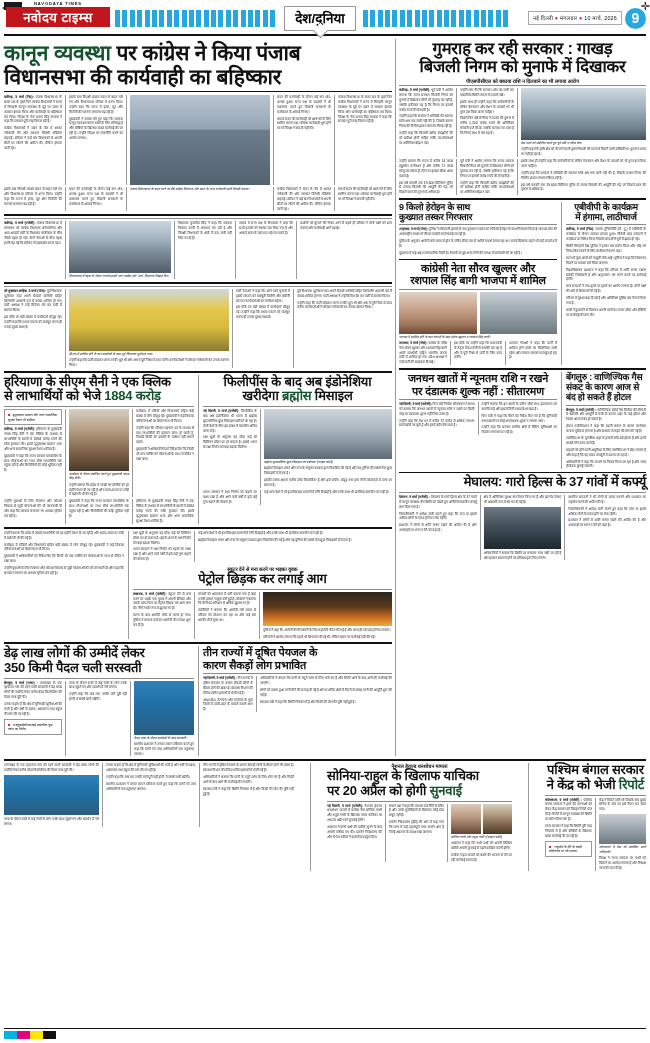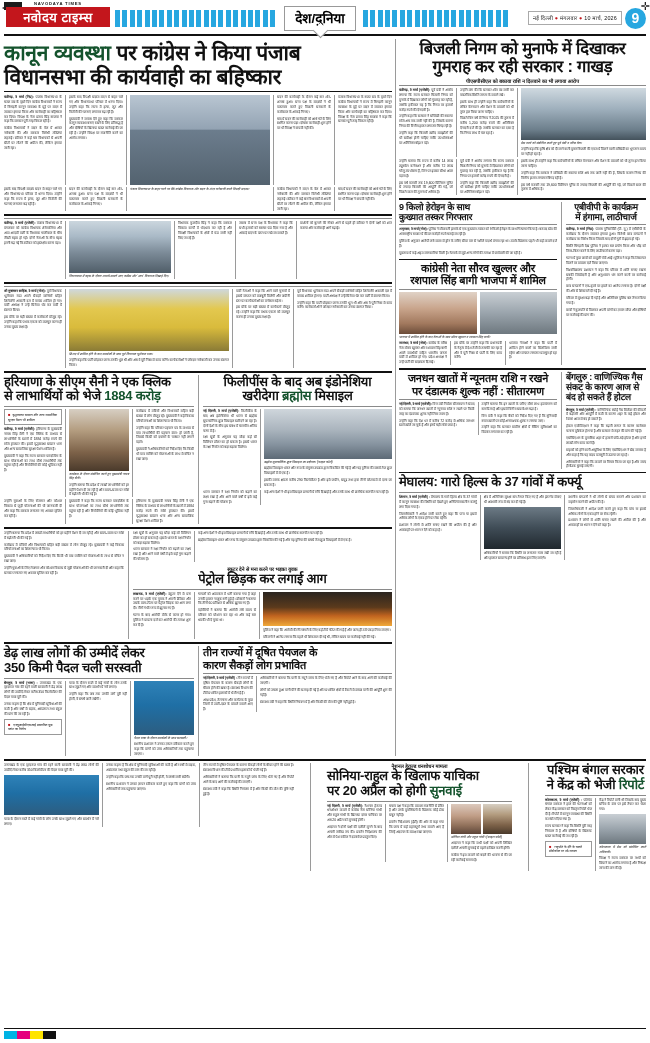--- a/index.html
+++ b/index.html
@@ -506,22 +506,22 @@
         </div>
       </div>
 
     </div>
 
     <div class="vline" style="margin:0 3px;"></div>
 
     <div class="col" style="flex:1;">
 
       <div>
+        <div class="hl lg" style="text-align:center;">गुमराह कर रही सरकार : गाखड़</div>
         <div class="hl lg" style="text-align:center;">बिजली निगम को मुनाफे में दिखाकर</div>
-        <div class="hl lg" style="text-align:center;">गुमराह कर रही सरकार : गाखड़</div>
         <div class="kicker" style="margin:2px 0 1px;">पीएसपीसीएल को बकाया राशि न दिलवाने का भी लगाया आरोप</div>
         <div class="rule-thin" style="margin-bottom:2px;"></div>
         <div class="cols" style="gap:3px;">
           <div style="width:54px;">
             <div class="body-text">
               <span class="lead">चंडीगढ़, 9 मार्च (एजेंसी):</span>
               <span>पूर्व मंत्री ने आरोप लगाया कि राज्य सरकार बिजली निगम को मुनाफे में दिखाकर लोगों को गुमराह कर रही है, जबकि हकीकत यह है कि निगम पर हजारों करोड़ रुपये की देनदारी है।</span>
             </div>
             <div class="body-text" style="margin-top:2px;">उन्होंने कहा कि सरकार ने सब्सिडी की बकाया राशि अब तक जारी नहीं की है, जिसके कारण निगम की वित्तीय हालत लगातार बिगड़ रही है।</div>
             <div class="body-text" style="margin-top:2px;">उन्होंने कहा कि बिजली खरीद समझौतों की भी समीक्षा होनी चाहिए ताकि उपभोक्ताओं पर अतिरिक्त बोझ न पड़े।</div>
@@ -666,21 +666,21 @@
           <div class="body-text" style="margin-top:2px;">होटल एसोसिएशन ने कहा कि बढ़ती लागत के कारण कारोबार चलाना मुश्किल हो गया है और सरकार से राहत की मांग की गई है।</div>
           <div class="body-text" style="margin-top:2px;">एसोसिएशन के मुताबिक शहर में हजारों छोटे-बड़े होटल हैं और इनमें लाखों लोग काम करते हैं।</div>
           <div class="body-text" style="margin-top:2px;">ग्राहकों को होने वाली असुविधा के लिए एसोसिएशन ने खेद जताया है और कहा है कि यह कदम मजबूरी में उठाया जा रहा है।</div>
           <div class="body-text" style="margin-top:2px;">अधिकारियों ने कहा कि मामले पर विचार किया जा रहा है और जल्द ही बैठक बुलाई जाएगी।</div>
         </div>
       </div>
 
       <div class="rule-h" style="margin:3px 0 2px;"></div>
 
       <div>
-        <div class="hl md" style="text-align:left;">मेघालय: गारो हिल्स के 37 गांवों में कर्फ्यू</div>
+        <div class="hl md" style="text-align:right;">मेघालय: गारो हिल्स के 37 गांवों में कर्फ्यू</div>
         <div class="rule-thin" style="margin:2px 0;"></div>
         <div class="cols" style="gap:3px;">
           <div style="flex:1;">
             <div class="body-text">
               <span class="lead">शिलांग, 9 मार्च (एजेंसी) :</span>
               <span>मेघालय के गारो हिल्स क्षेत्र के 37 गांवों में कानून व्यवस्था की स्थिति को देखते हुए अनिश्चितकालीन कर्फ्यू लगा दिया गया है।</span>
             </div>
             <div class="body-text" style="margin-top:2px;">जिलाधिकारी ने आदेश जारी करते हुए कहा कि पांच या इससे अधिक लोगों के एकत्र होने पर रोक रहेगी।</div>
             <div class="body-text" style="margin-top:2px;">प्रशासन ने लोगों से शांति बनाए रखने की अपील की है और अफवाहों पर ध्यान न देने को कहा है।</div>
           </div>

